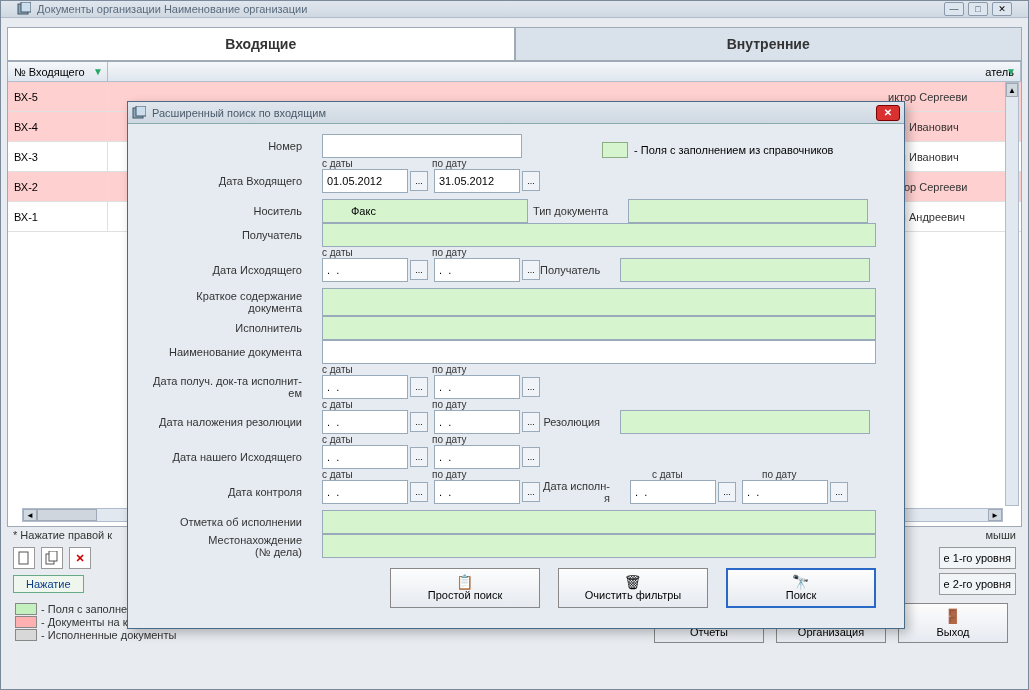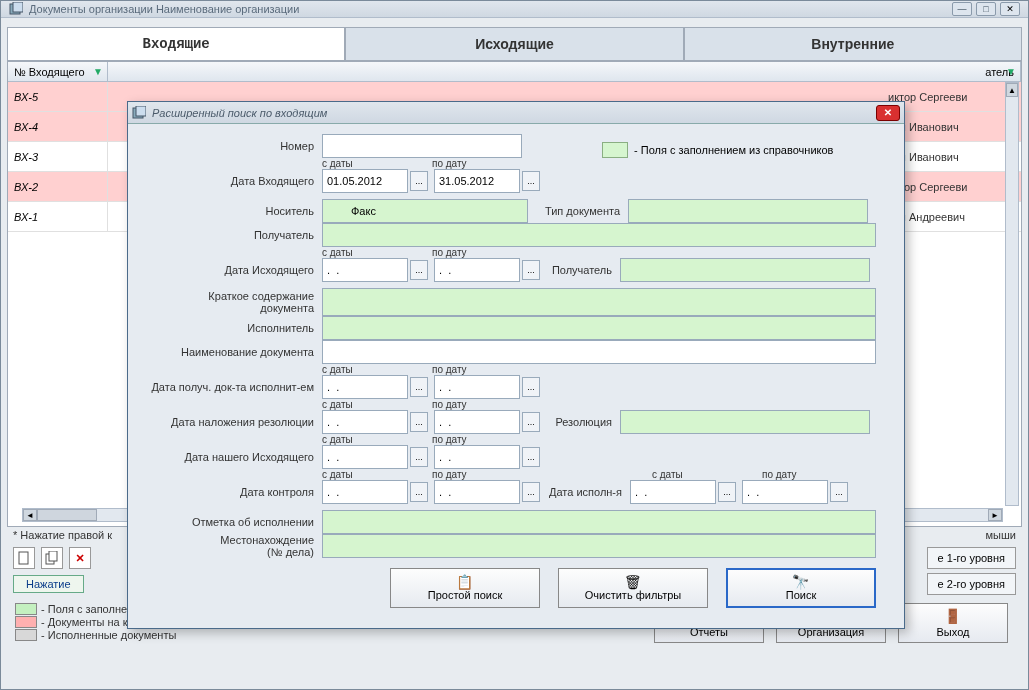--- a/index.html
+++ b/index.html
@@ -1,80 +1,80 @@
 <!DOCTYPE html>
 <html><head>
 <meta charset="utf-8">
 <style>
 * { box-sizing: border-box; margin: 0; padding: 0; font-family: Tahoma, Arial, sans-serif; font-size: 11px; }
 body { background: #fff; width: 1029px; height: 690px; overflow: hidden; }
 
 .app-window { width: 1029px; height: 690px; background: #e8ecf0; border: 1px solid #7a8a9a; position: relative; }
 
-.titlebar { height: 17px; background: linear-gradient(#e0e6ed,#cfd8e2); border-bottom: 1px solid #b0bccb; display: flex; align-items: center; padding: 0 8px; justify-content: center; }
+.titlebar { height: 17px; background: linear-gradient(#e0e6ed,#cfd8e2); border-bottom: 1px solid #b0bccb; display: flex; align-items: center; padding: 0 16px; justify-content: center; }
 .titlebar .tb-icon { width: 14px; height: 14px; margin-right: 6px; display: inline-block; }
 .titlebar .title-text { color: #5a6b7c; flex: 1; }
 .titlebar .win-controls { display: flex; gap: 4px; }
 .titlebar .wbtn { width: 20px; height: 14px; border: 1px solid #8a9aab; background: #dde5ee; border-radius: 2px; display:flex; align-items:center; justify-content:center; font-size:9px; color:#3a4a5a; cursor:default;}
 .titlebar .wbtn.close { color:#000; }
 
 .main-area { position: absolute; top: 22px; left: 0; right: 0; bottom: 0; background: #e8ecf0; padding: 4px 6px; }
 
 .tabs { display: flex; border-bottom: 2px solid #a0aab7; }
 .tab { flex: 1; text-align: center; padding: 8px 0; border: 1px solid #a0aab7; border-bottom: none; background: #d9e1ea; font-weight: bold; font-size: 14px; color:#333; }
-.tab.active { background: #fff; font-family: Liberation Mono, monospace; }
+.tab.active { background: #fff; }
 
 .table-area { background: #fff; border: 1px solid #a0aab7; border-top: none; height: 465px; position: relative; }
 .table-header { display: flex; background: linear-gradient(#f5f7fa,#dfe6ee); border-bottom: 1px solid #b0bccb; height: 20px; align-items: center; }
 .th { border-right: 1px solid #b0bccb; padding: 2px 6px; height: 20px; display:flex; align-items:center; position:relative;}
 .col-num { width: 100px; }
 .col-rest { flex:1; }
 .th .dd { position:absolute; right:4px; color:#2a6; font-size:10px;}
 .rows { }
 .row { display: flex; height: 30px; align-items: center; border-bottom: 1px solid #e0e0e0; }
-.row .cell { border-right: 1px solid #e0e0e0; padding: 0 6px; height: 30px; display:flex; align-items:center;font-style:italic;}
+.row .cell { border-right: 1px solid #e0e0e0; padding: 0 6px; height: 30px; display:flex; align-items:center;}
 .row.light-red { background: #ffd0d0; }
 .row.light-none { background: #fff; }
 .right-snip { flex:1; text-align:left; padding-left: 780px; color:#333;}
 .hscroll { position:absolute; left:14px; bottom:4px; right:18px; height:14px; background:#e2e8ef; border:1px solid #b0bccb; display:flex; align-items:center;}
 .hscroll .btn { width:14px; height:12px; background:#d0d8e0; border:1px solid #a0aab7; font-size:8px; display:flex;align-items:center;justify-content:center;}
 .hscroll .track { flex:1; height:12px; position:relative;}
 .hscroll .thumb { position:absolute; left:0; width:60px; height:12px; background:#cfd6de; border:1px solid #a0aab7;}
 .vscroll { position:absolute; top:20px; right:2px; bottom:20px; width:14px; background:#e2e8ef; border:1px solid #b0bccb;}
 .vscroll .btn { height:14px; font-size:8px; display:flex;align-items:center;justify-content:center; background:#d0d8e0; border:1px solid #a0aab7;}
 
 .hint-row { font-size: 10px; color:#333; padding:2px 6px;}
 
 .bottom-tool-row { padding: 4px 6px; display:flex; align-items:center; gap:6px;}
 .tbicon { width:22px; height:22px; border:1px solid #999; background:#fff; display:flex; align-items:center; justify-content:center;}
 .tbicon.red { color:#c00; font-weight:bold;}
 .link-btn { border:1px solid #6a8; background:#eef6ee; padding:2px 12px; color:#0a3c8a;}
-.level-btn { height:22px; padding: 2px 10px; border:1px solid #999; background:#f2f5f8;}
+.level-btn { height:22px; padding: 2px 4px; border:1px solid #999; background:#f2f5f8;}
 
 .legend-area { padding: 4px 8px; display:flex; }
 .legend-left { flex:1; font-size:10px; color:#333;}
 .legend-left .lr { display:flex; align-items:center; gap:4px; margin-bottom:1px;}
 .sw { width:22px; height:12px; border:1px solid #888;}
 .sw.green { background:#c4f0c0;}
 .sw.red { background:#ffb0b0;}
 .sw.gray { background:#d8d8d8;}
 
 .big-buttons { display:flex; gap:12px; align-items:flex-end; padding-right:6px;}
 .big-btn { width:110px; height:40px; border:1px solid #888; background:linear-gradient(#fdfdfd,#e6eaf0); display:flex; flex-direction:column; align-items:center; justify-content:center; gap:2px;}
 .big-btn .ic { font-size:14px;}
 
 .dialog { position:absolute; left:126px; top:78px; width:778px; height:528px; background:#e6ebf1; border:1px solid #4a6a8a; box-shadow: 4px 4px 10px rgba(0,0,0,.25);}
 .dialog .dlg-title { height:22px; background: linear-gradient(#e0e6ed,#cfd8e2); display:flex; align-items:center; padding:0 4px; border-bottom:1px solid #8aa;}
 .dlg-title .dlg-icon { width:14px; height:14px; margin-right:6px;}
-.dlg-title .dlg-text { flex:1; color:#4a5a6a; font-style:italic;}
+.dlg-title .dlg-text { flex:1; color:#4a5a6a; }
 .dlg-title .dlg-close { width:24px; height:16px; background:#d93030; border:1px solid #7a0000; border-radius:3px; color:#fff; display:flex; align-items:center; justify-content:center; font-size:10px; font-weight:bold;}
 
 .dlg-body { padding: 10px 14px; }
 .form-row { display:flex; align-items:center; margin-bottom: 0px; min-height:22px;}
-.lbl { width: 180px; text-align: right; padding-right: 8px; color:#333;}
+.lbl { width: 180px; text-align: right; padding-right: 20px; color:#333;}
 .lbl.two { line-height:1.1; }
 input.txt { height:24px; border:1px solid #9ab; background:#fff; padding:1px 4px; }
 input.gtxt { background:#d6f5cf;padding-left:28px; }
 .mini { width:18px; height:20px; border:1px solid #9ab; background:#f0f3f7; padding:0; font-size:9px;}
 .date-lab-row { display:flex; margin-left:180px; gap:0;}
 .dlab { font-size:10px; color:#333;}
 .dpair { display:flex; align-items:center; gap:2px;}
 .green-note { display:flex; align-items:center; gap:6px; margin-left: 20px; }
 .green-note .gsw { width:26px; height:16px; background:#d6f5cf; border:1px solid #8aae82;}
 .section-pad { height:6px; }
@@ -101,21 +101,20 @@
     <div class="win-controls">
       <div class="wbtn">—</div>
       <div class="wbtn">□</div>
       <div class="wbtn close">✕</div>
     </div>
   </div>
 
   <div class="main-area">
     <div class="tabs">
       <div class="tab active">Входящие</div>
-      <div class="tab">Исходящие</div>
       <div class="tab">Внутренние</div>
     </div>
 
     <div class="table-area">
       <div class="table-header">
         <div class="th col-num">
             <span>№ Входящего</span>
             <span class="dd">▼</span>
           </div>
         <div class="th col-rest" style="justify-content:flex-end;">

